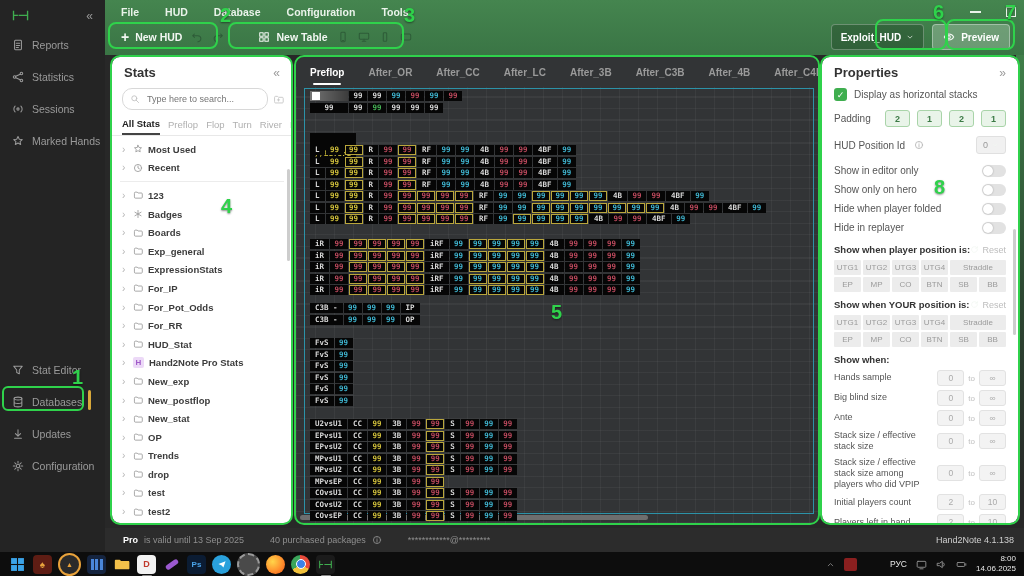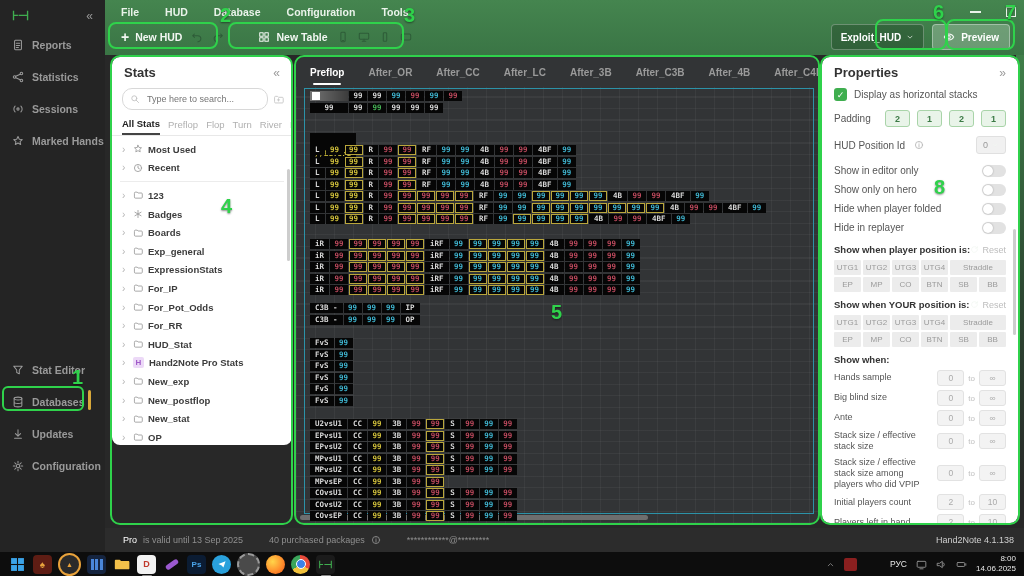--- a/index.html
+++ b/index.html
@@ -28,30 +28,30 @@
     color:#fff;font-size:10px;font-weight:bold;}
   
   .sidebar{position:absolute;left:0;top:0;width:105px;height:552px;background:#242424;z-index:3;}
   .logo-row{display:flex;align-items:center;justify-content:space-between;padding:8px 12px 2px 12px;}
   .logo{color:#3fae4f;font-weight:bold;font-size:13px;letter-spacing:-1px;}
   .collapse{color:#9a9a9a;font-size:12px;}
   .side-group{display:flex;flex-direction:column;}
   .side-top{margin-top:4px;}
   .side-bottom{position:absolute;top:354px;left:0;right:0;}
   .side-item{height:32px;display:flex;align-items:center;gap:8px;padding-left:12px;color:#9a9a9a;cursor:pointer;}
-  .side-item .side-lbl{font-size:10.5px;font-weight:bold;white-space:nowrap;}
+  .side-item .side-lbl{font-size:10.5px;font-weight:normal;white-space:nowrap;}
   .side-item.active{color:#f2f2f2;}
   .side-ico{display:flex;align-items:center;color:inherit;}
   .active-bar{position:absolute;left:88px;top:390px;width:3px;height:20px;background:#d8a83a;border-radius:2px;}
   
   .content{position:absolute;left:105px;top:55px;width:919px;height:473px;background:#282828;}
   .right-strip{position:absolute;right:0;top:0;width:8px;height:440px;
     background:linear-gradient(180deg,#3f7f49 0%,#2c4631 55%,rgba(40,40,40,0) 100%);}
   
-  .stats-card{position:absolute;left:7px;top:2px;width:180px;height:388px;background:#fff;border-radius:8px;overflow:hidden;}
+  .stats-card{position:absolute;left:7px;top:2px;width:180px;height:466px;background:#fff;border-radius:8px;overflow:hidden;}
   .stats-head{display:flex;align-items:center;justify-content:space-between;padding:8px 12px 2px 12px;}
   .stats-title{font-size:13px;font-weight:bold;color:#333;}
   .stats-collapse{color:#9a9a9a;font-size:12px;}
   .search-row{display:flex;align-items:center;gap:5px;padding:6px 8px 4px 10px;}
   .search-pill{flex:1;display:flex;align-items:center;gap:5px;height:20px;border:1px solid #d8d8d8;border-radius:10px;padding:0 7px;color:#b5b5b5;}
   .search-pill input{border:none;outline:none;width:100%;font-size:9px;color:#777;background:transparent;font-family:"Liberation Sans",sans-serif;}
   .addfolder{color:#c9c9c9;}
   .stats-tabs{display:flex;align-items:center;gap:8px;padding:4px 10px 0 10px;}
   .stab{font-size:9.5px;color:#b0b0b0;padding-bottom:4px;white-space:nowrap;}
   .stab.active{color:#222;font-weight:bold;border-bottom:2px solid #444;}
@@ -116,21 +116,21 @@
   .pos-grid{display:grid;grid-template-columns:repeat(6,1fr);gap:2px;margin-bottom:4px;}
   .posbtn{height:15px;background:#ececec;color:#9a9a9a;font-size:8px;display:flex;align-items:center;justify-content:center;border-radius:1px;}
   .rng{display:flex;align-items:center;margin-top:4px;min-height:15px;}
   .rng .rlbl{flex:1;font-size:9px;line-height:1.25;color:#555;padding-right:4px;}
   .rin{width:25px;height:14px;background:#f3f3f3;border:1px solid #e2e2e2;border-radius:3px;color:#aaa;
     font-size:8.5px;display:flex;align-items:center;justify-content:center;}
   .rto{color:#c0c0c0;font-size:8px;margin:0 4px;}
   
   .statusbar{position:absolute;left:105px;top:528px;width:919px;height:24px;background:#2c2c2c;
     display:flex;align-items:center;gap:6px;padding-left:18px;box-sizing:border-box;font-size:9px;color:#8f8f8f;}
-  .statusbar .pro{color:#fff;font-weight:normal;}
+  .statusbar .pro{color:#fff;font-weight:bold;}
   .sb-gap{width:14px;}
   .sb-right{margin-left:auto;margin-right:10px;color:#cfcfcf;font-size:9px;}
   .sico{color:#8f8f8f;display:flex;align-items:center;}
   
   .taskbar{position:absolute;left:0;top:552px;width:1024px;height:24px;background:#0d0d0d;display:flex;align-items:center;z-index:5;}
   .tb-apps{display:flex;align-items:center;gap:6px;padding-left:8px;}
   .ap{width:19px;height:19px;border-radius:4px;display:flex;align-items:center;justify-content:center;overflow:hidden;position:relative;}
   .ap.circle{border-radius:50%;}
   .appwrap{position:relative;display:flex;flex-direction:column;align-items:center;}
   .appwrap.run::after{content:"";position:absolute;bottom:-3px;width:10px;height:2px;border-radius:1px;background:#8a8a8a;}

